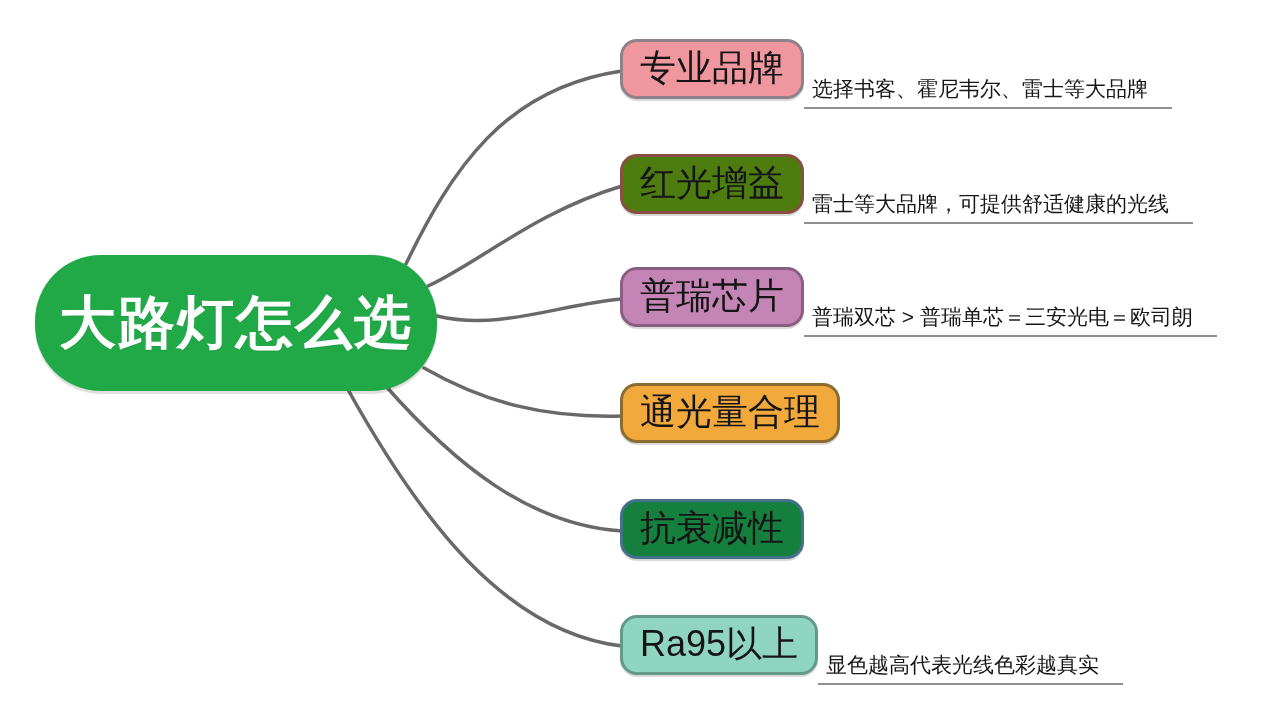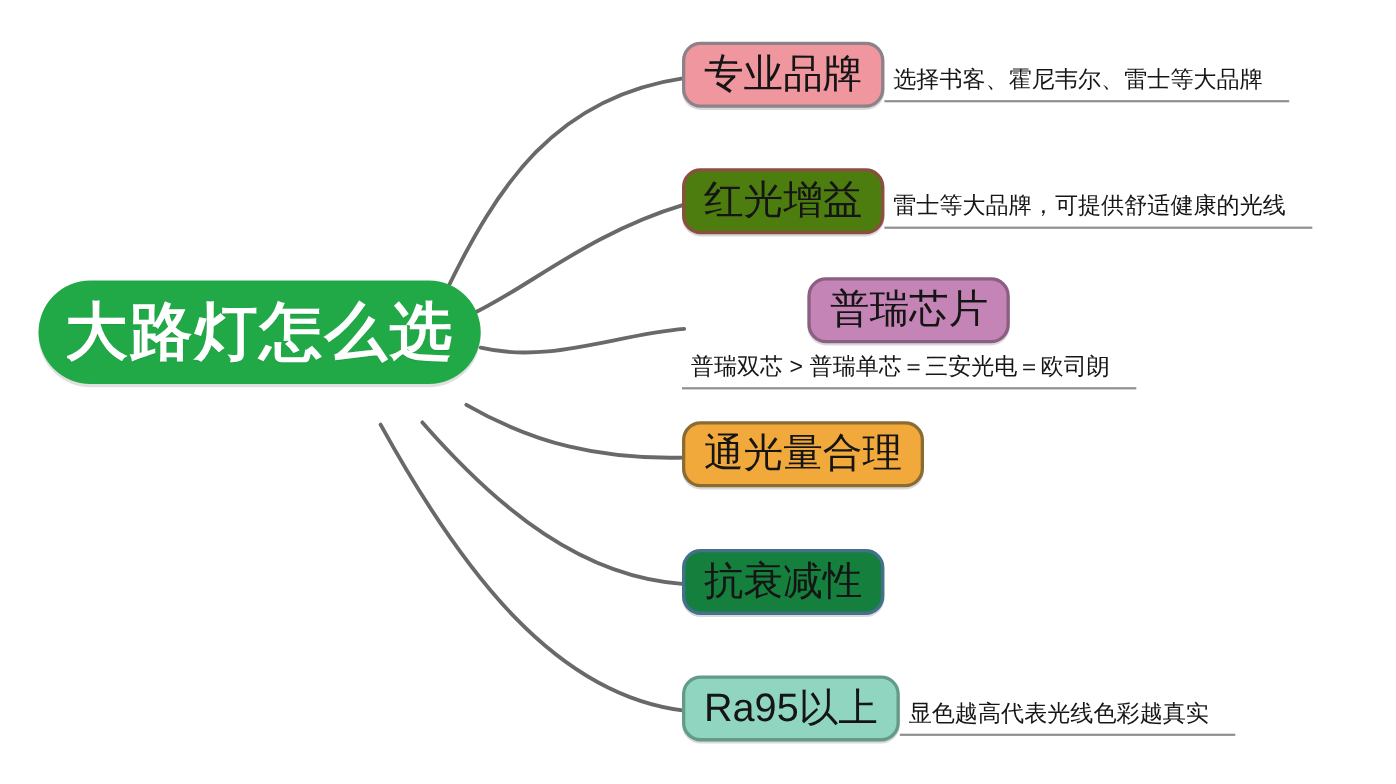--- a/index.html
+++ b/index.html
@@ -26,21 +26,21 @@
   .connector-svg path {
     fill: none;
     stroke-width: 3.5;
     stroke-linecap: round;
   }
   .root-node {
     position: absolute;
     left: 35px;
     top: 255px;
     width: 402px;
-    height: 94px;
+    height: 136px;
     border-radius: 66px;
     display: flex;
     align-items: center;
     justify-content: center;
     box-sizing: border-box;
     box-shadow: 0 3px 0 rgba(0,0,0,0.12);
   }
   .root-label {
     color: #ffffff;
     font-size: 57px;
@@ -72,20 +72,21 @@
     z-index: 2;
   }
   .branch-note {
     font-size: 21px;
     color: #161616;
     white-space: nowrap;
     border-bottom: 2.5px solid #8f8f8f;
     padding: 0 24px 6px 8px;
     transform: translateY(9px);
     line-height: 1.2;
+    margin-top: 29px;
   }
 </style>
 </head>
 <body>
 
 <div class="canvas">
 
   <svg class="connector-svg" viewBox="0 0 1269 713">
     <path class="connector" d="M 404 268 C 452 168, 505 88, 622 71" style="stroke: rgb(105, 105, 105);"></path>
     <path class="connector" d="M 428 286 C 480 262, 535 212, 622 186" style="stroke: rgb(105, 105, 105);"></path>
@@ -106,21 +107,21 @@
     <div class="branch-note">选择书客、霍尼韦尔、雷士等大品牌</div>
   </div>
 
   <div class="branch" style="top: 153px;">
     <div class="branch-node" style="background: #4d7c0f; border-color: rgb(138, 79, 64);">
       <span>红光增益</span>
     </div>
     <div class="branch-note">雷士等大品牌，可提供舒适健康的光线</div>
   </div>
 
-  <div class="branch" style="top: 252px; flex-direction: column;">
+  <div class="branch" style="top: 266px;">
     <div class="branch-node" style="background: rgb(197, 132, 182); border-color: rgb(138, 95, 130);">
       <span>普瑞芯片</span>
     </div>
     <div class="branch-note">普瑞双芯 &gt; 普瑞单芯＝三安光电＝欧司朗</div>
   </div>
 
   <div class="branch" style="top: 383px; flex-direction: column;">
     <div class="branch-node" style="background: rgb(242, 169, 59); border-color: rgb(138, 108, 51);">
       <span>通光量合理</span>
     </div>

